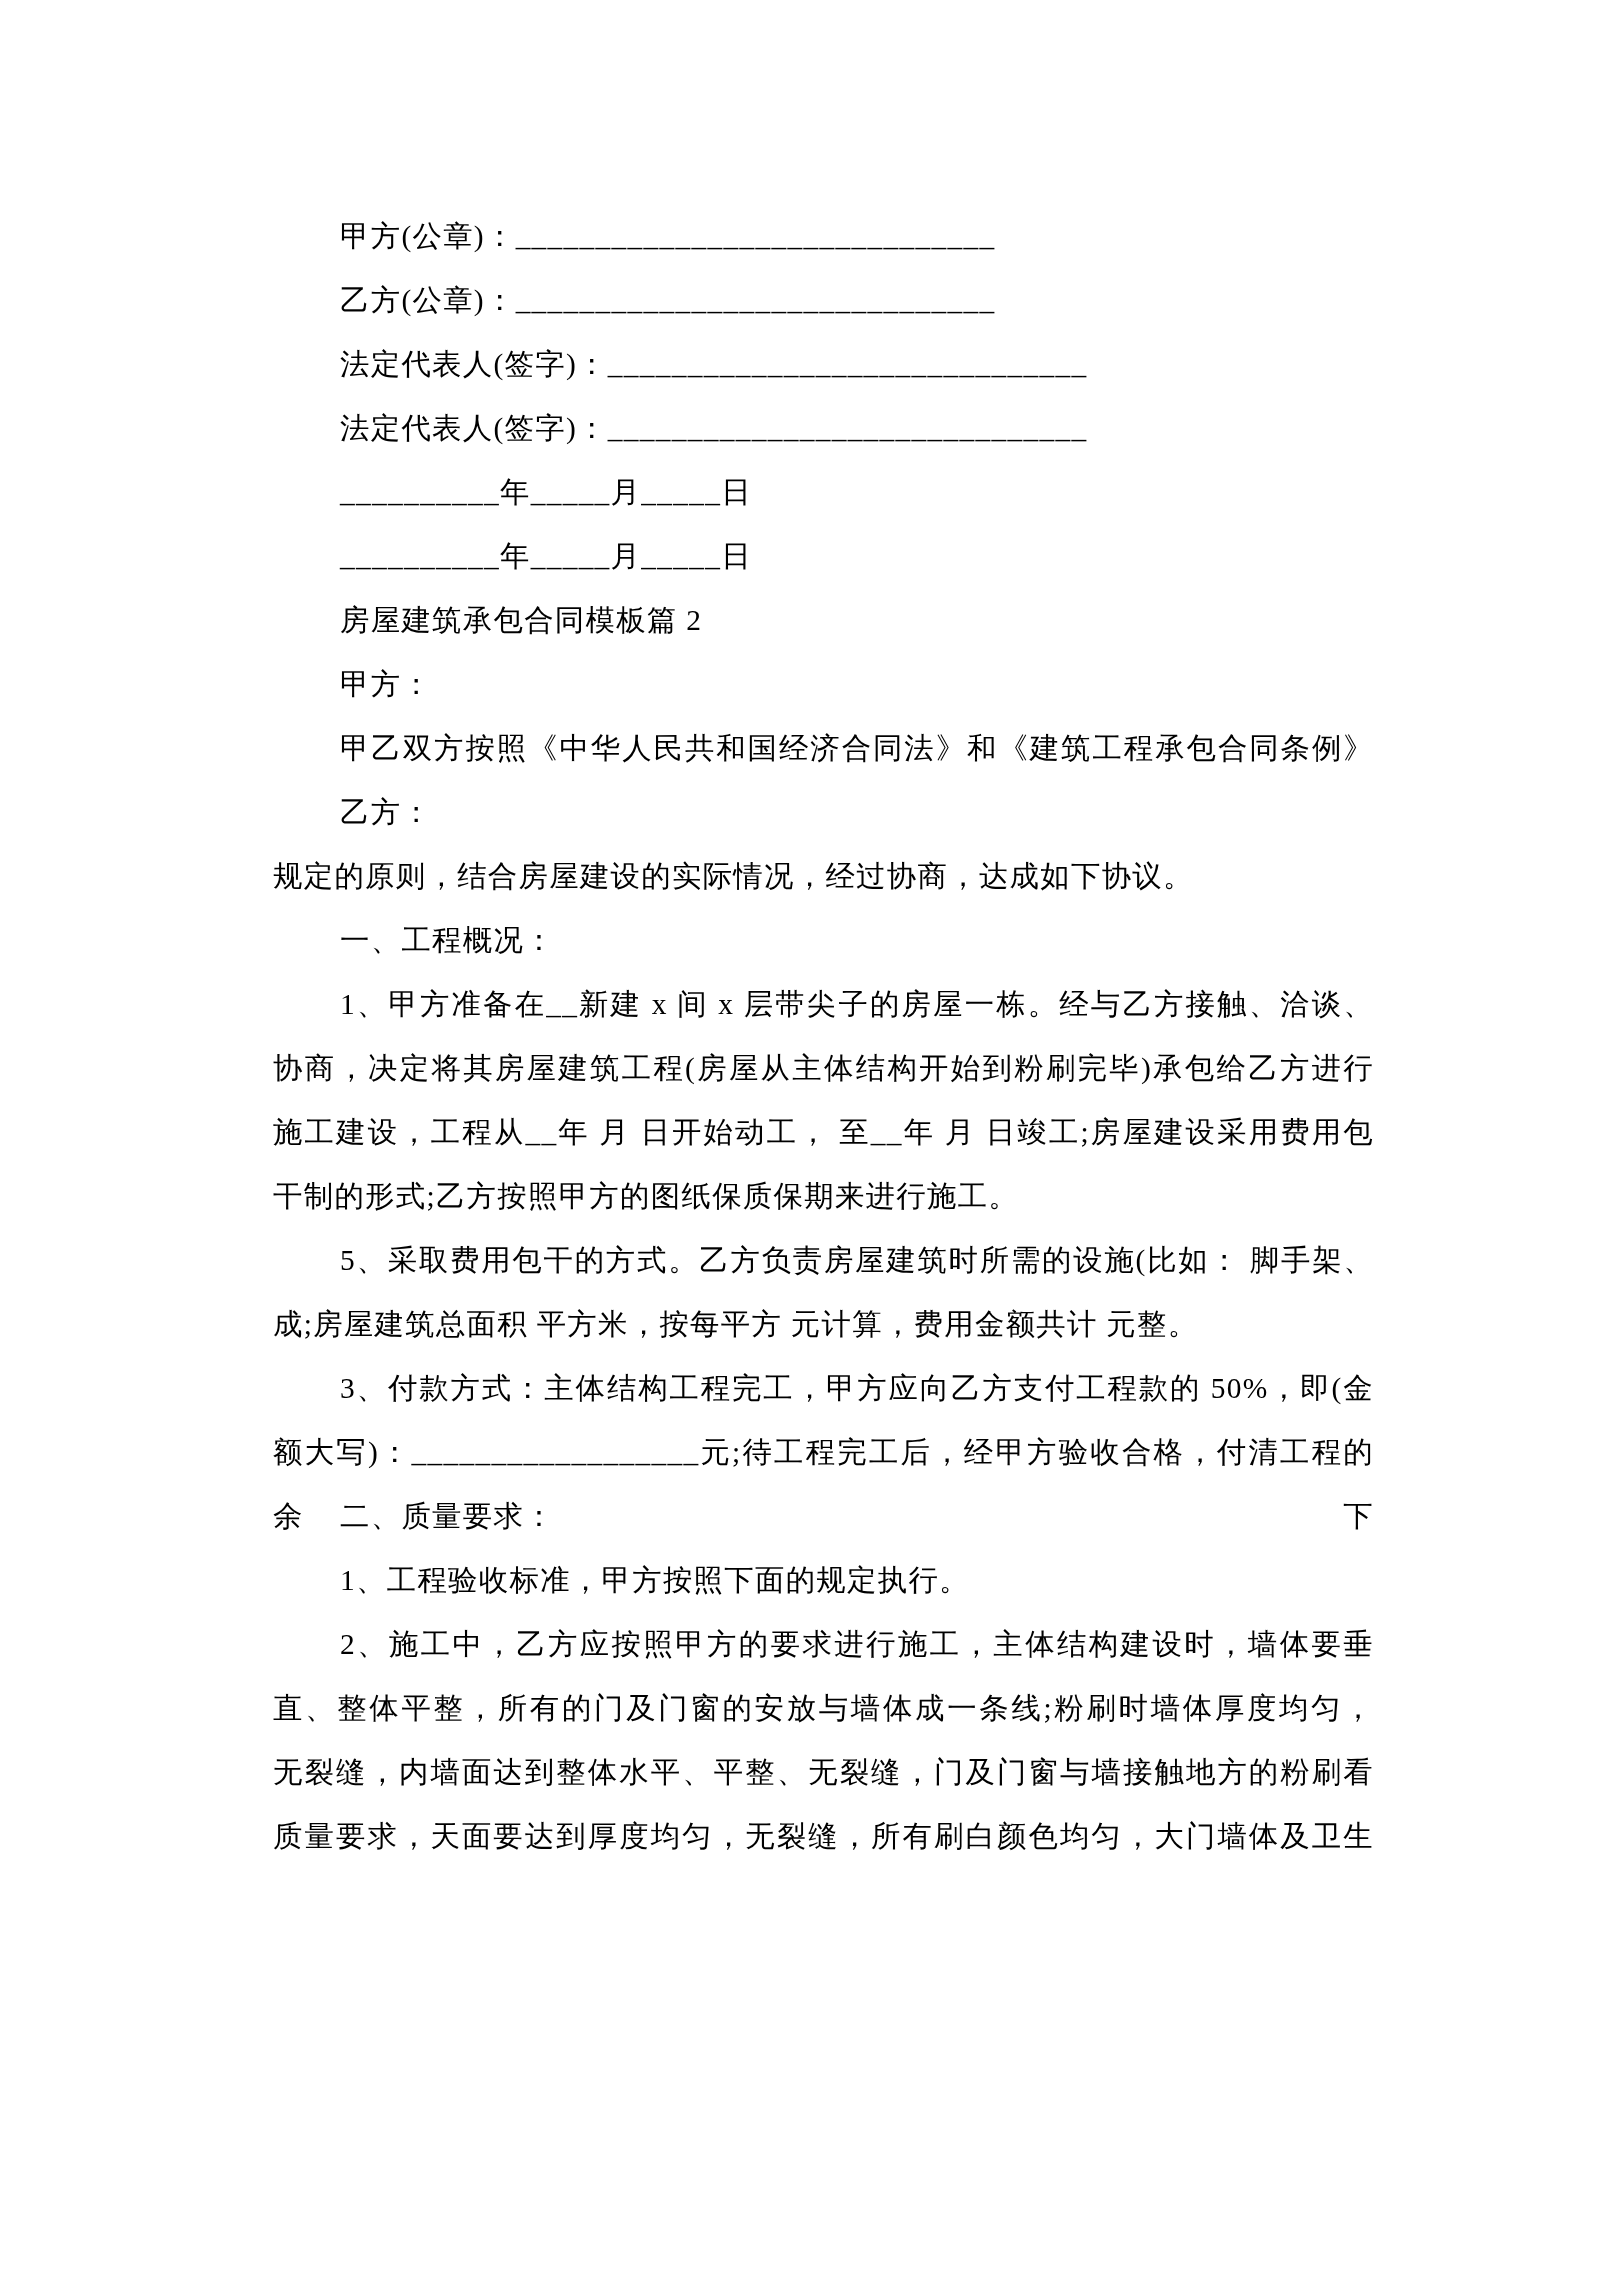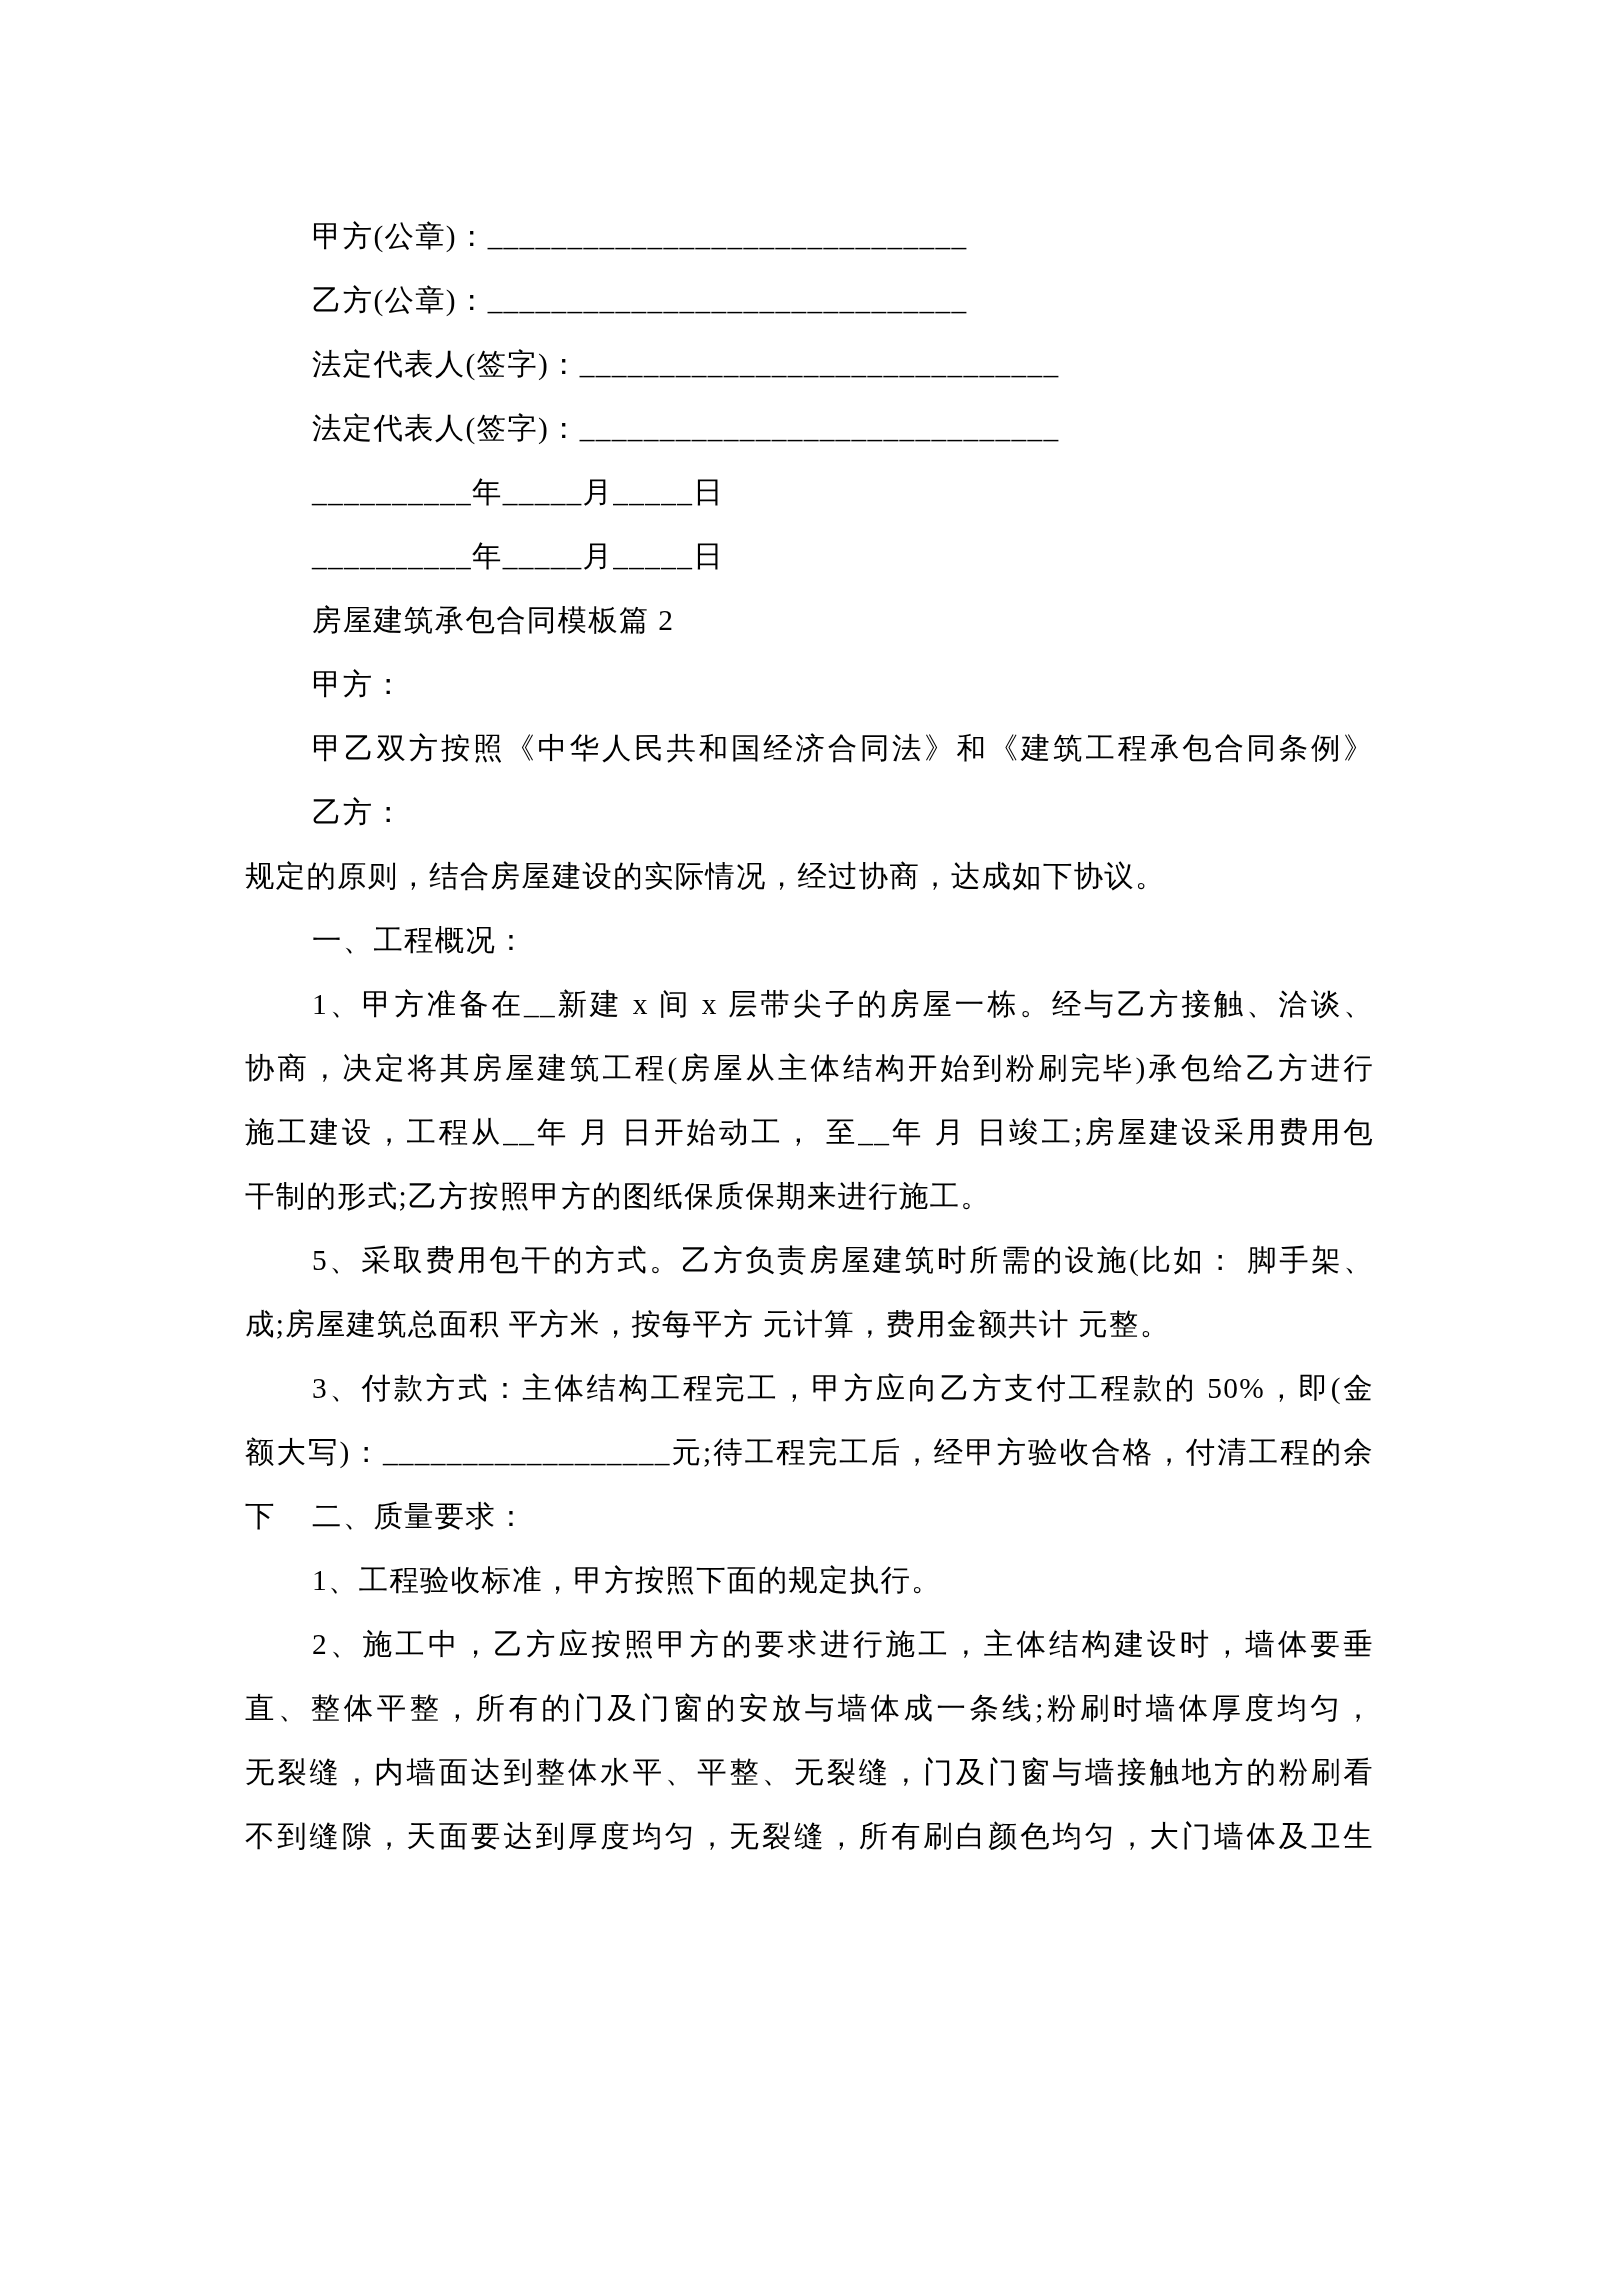--- a/index.html
+++ b/index.html
@@ -22,20 +22,21 @@
     top: 204px;
     width: 1129px;
   }
   .line {
     font-size: 29.4px;
     line-height: 64px;
     height: 64px;
     letter-spacing: 1.3px;
     white-space: pre;
     text-align: left;
+    margin-left: 28px;
   }
   .indent {
     text-indent: 67px;
   }
   .j {
     white-space: normal;
     text-align: justify;
     text-align-last: justify;
   }
 </style>
@@ -62,16 +63,16 @@
     <div class="line">干制的形式;乙方按照甲方的图纸保质保期来进行施工。</div>
     <div class="line indent j">5、采取费用包干的方式。乙方负责房屋建筑时所需的设施(比如： 脚手架、</div>
     <div class="line">成;房屋建筑总面积 平方米，按每平方 元计算，费用金额共计 元整。</div>
     <div class="line indent j">3、付款方式：主体结构工程完工，甲方应向乙方支付工程款的 50%，即(金</div>
     <div class="line j">额大写)：__________________元;待工程完工后，经甲方验收合格，付清工程的余下</div>
     <div class="line indent">二、质量要求：</div>
     <div class="line indent">1、工程验收标准，甲方按照下面的规定执行。</div>
     <div class="line indent j">2、施工中，乙方应按照甲方的要求进行施工，主体结构建设时，墙体要垂</div>
     <div class="line j">直、整体平整，所有的门及门窗的安放与墙体成一条线;粉刷时墙体厚度均匀，</div>
     <div class="line j">无裂缝，内墙面达到整体水平、平整、无裂缝，门及门窗与墙接触地方的粉刷看</div>
-    <div class="line j">不到缝隙，天面要达到厚度均匀，无裂缝，所有刷白颜色均匀，大门墙体及卫生</div>
+    <div class="line j">质量要求，天面要达到厚度均匀，无裂缝，所有刷白颜色均匀，大门墙体及卫生</div>
   </div>
 </div>
 
 
 </body></html>

